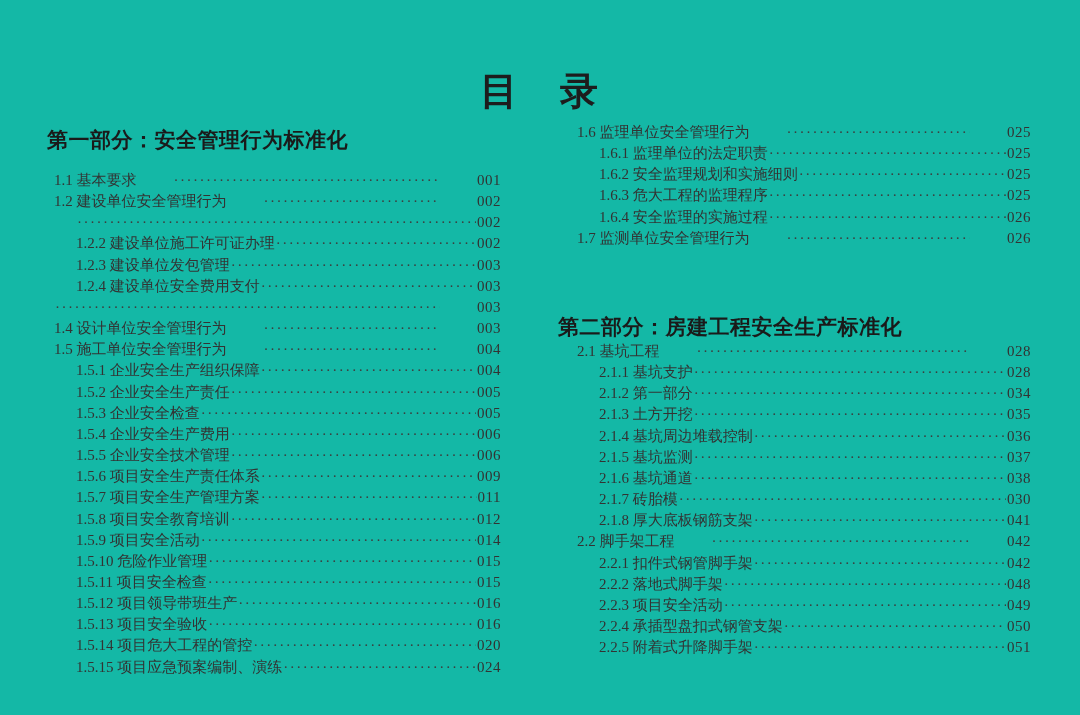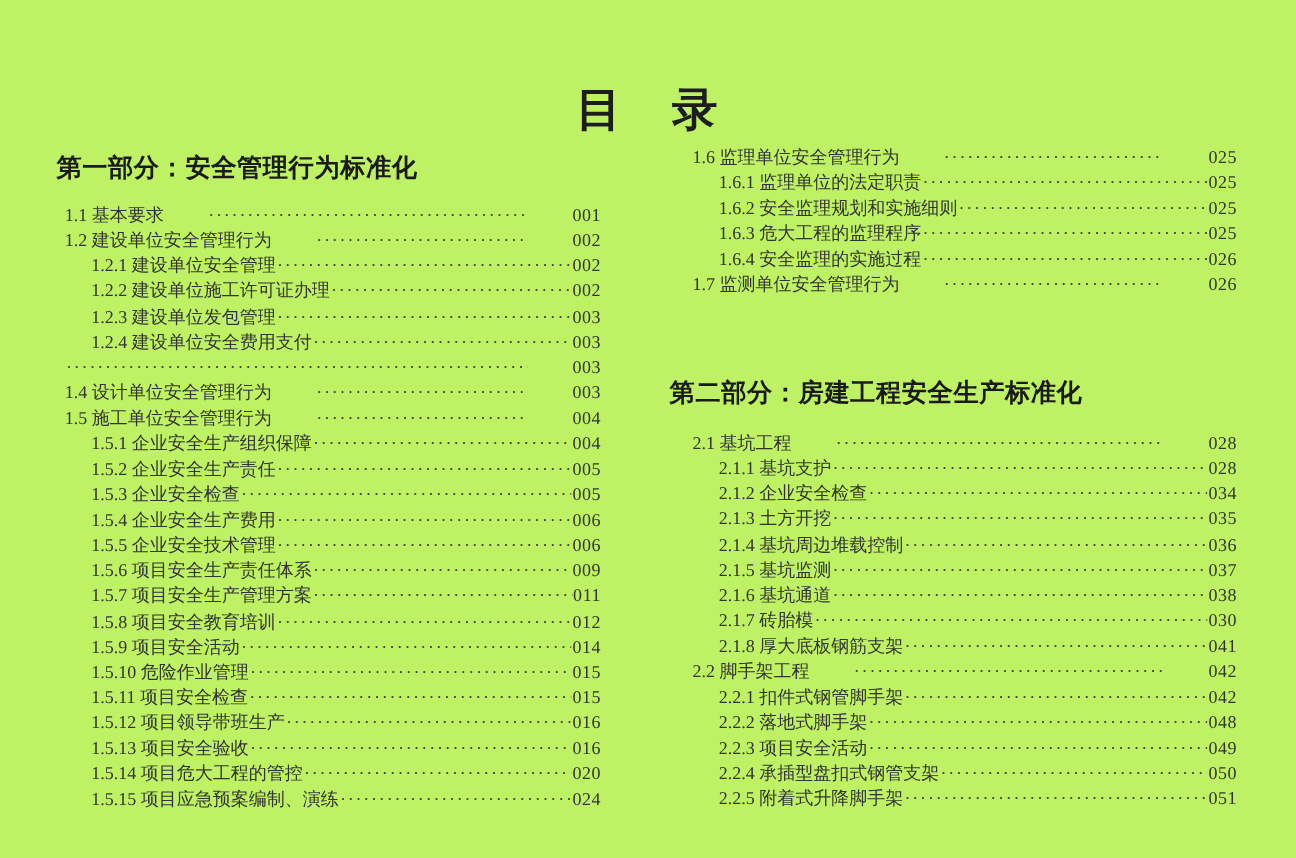--- a/index.html
+++ b/index.html
@@ -6,21 +6,21 @@
   html,body { width:1080px; height:715px; }
   body {
     background:#ffffff;
     font-family:"Liberation Serif","DejaVu Serif",serif;
     color:#333333;
     overflow:hidden;
   }
   .page {
     position:relative;
     width:1080px; height:715px;
-    background:#bef264;
+    background:#14b8a6;
   }
   .doc-title {
     position:absolute;
     top:66px; left:0; width:100%;
     text-align:center;
     font-size:38px;
     font-weight:bold;
     color:#1d1d1d;
     letter-spacing:2px;
   }
@@ -28,21 +28,21 @@
   .col-left  { left:35px;  top:126px; width:466px; }
   .col-right { left:558px; top:122px; width:473px; }
   .part-heading {
     font-size:21px;
     font-weight:bold;
     color:#1a1a1a;
     letter-spacing:0.5px;
     white-space:nowrap;
   }
   .col-left .part-heading { margin-bottom:16px;margin-left:12px; }
-  .heading-part2 { margin-top:64px; margin-bottom:19px; }
+  .heading-part2 { margin-top:64px; }
   .toc-list { width:100%; }
   .toc-row {
     display:flex;
     align-items:baseline;
     line-height:21.15px;
     font-size:15px;
     color:#333333;
   }
   .toc-row.level-1 { padding-left:19px;gap:36px; }
   .toc-row.level-2 { padding-left:41px; }
@@ -75,21 +75,20 @@
     <span class="toc-label">1.1 基本要求</span>
     <span class="dots">································································································································································</span>
     <span class="toc-page">001</span>
   </div>
         <div class="toc-row level-1">
     <span class="toc-label">1.2 建设单位安全管理行为</span>
     <span class="dots">································································································································································</span>
     <span class="toc-page">002</span>
   </div>
         <div class="toc-row level-2">
-    <span class="toc-label">1.2.1 建设单位安全管理</span>
     <span class="dots">································································································································································</span>
     <span class="toc-page">002</span>
   </div>
         <div class="toc-row level-2">
     <span class="toc-label">1.2.2 建设单位施工许可证办理</span>
     <span class="dots">································································································································································</span>
     <span class="toc-page">002</span>
   </div>
         <div class="toc-row level-2">
     <span class="toc-label">1.2.3 建设单位发包管理</span>
@@ -232,21 +231,21 @@
     <span class="toc-label">2.1 基坑工程</span>
     <span class="dots">································································································································································</span>
     <span class="toc-page">028</span>
   </div>
         <div class="toc-row level-2">
     <span class="toc-label">2.1.1 基坑支护</span>
     <span class="dots">································································································································································</span>
     <span class="toc-page">028</span>
   </div>
         <div class="toc-row level-2">
-    <span class="toc-label">2.1.2 企业安全检查</span>
+    <span class="toc-label">2.1.2 第一部分</span>
     <span class="dots">································································································································································</span>
     <span class="toc-page">034</span>
   </div>
         <div class="toc-row level-2">
     <span class="toc-label">2.1.3 土方开挖</span>
     <span class="dots">································································································································································</span>
     <span class="toc-page">035</span>
   </div>
         <div class="toc-row level-2">
     <span class="toc-label">2.1.4 基坑周边堆载控制</span>

